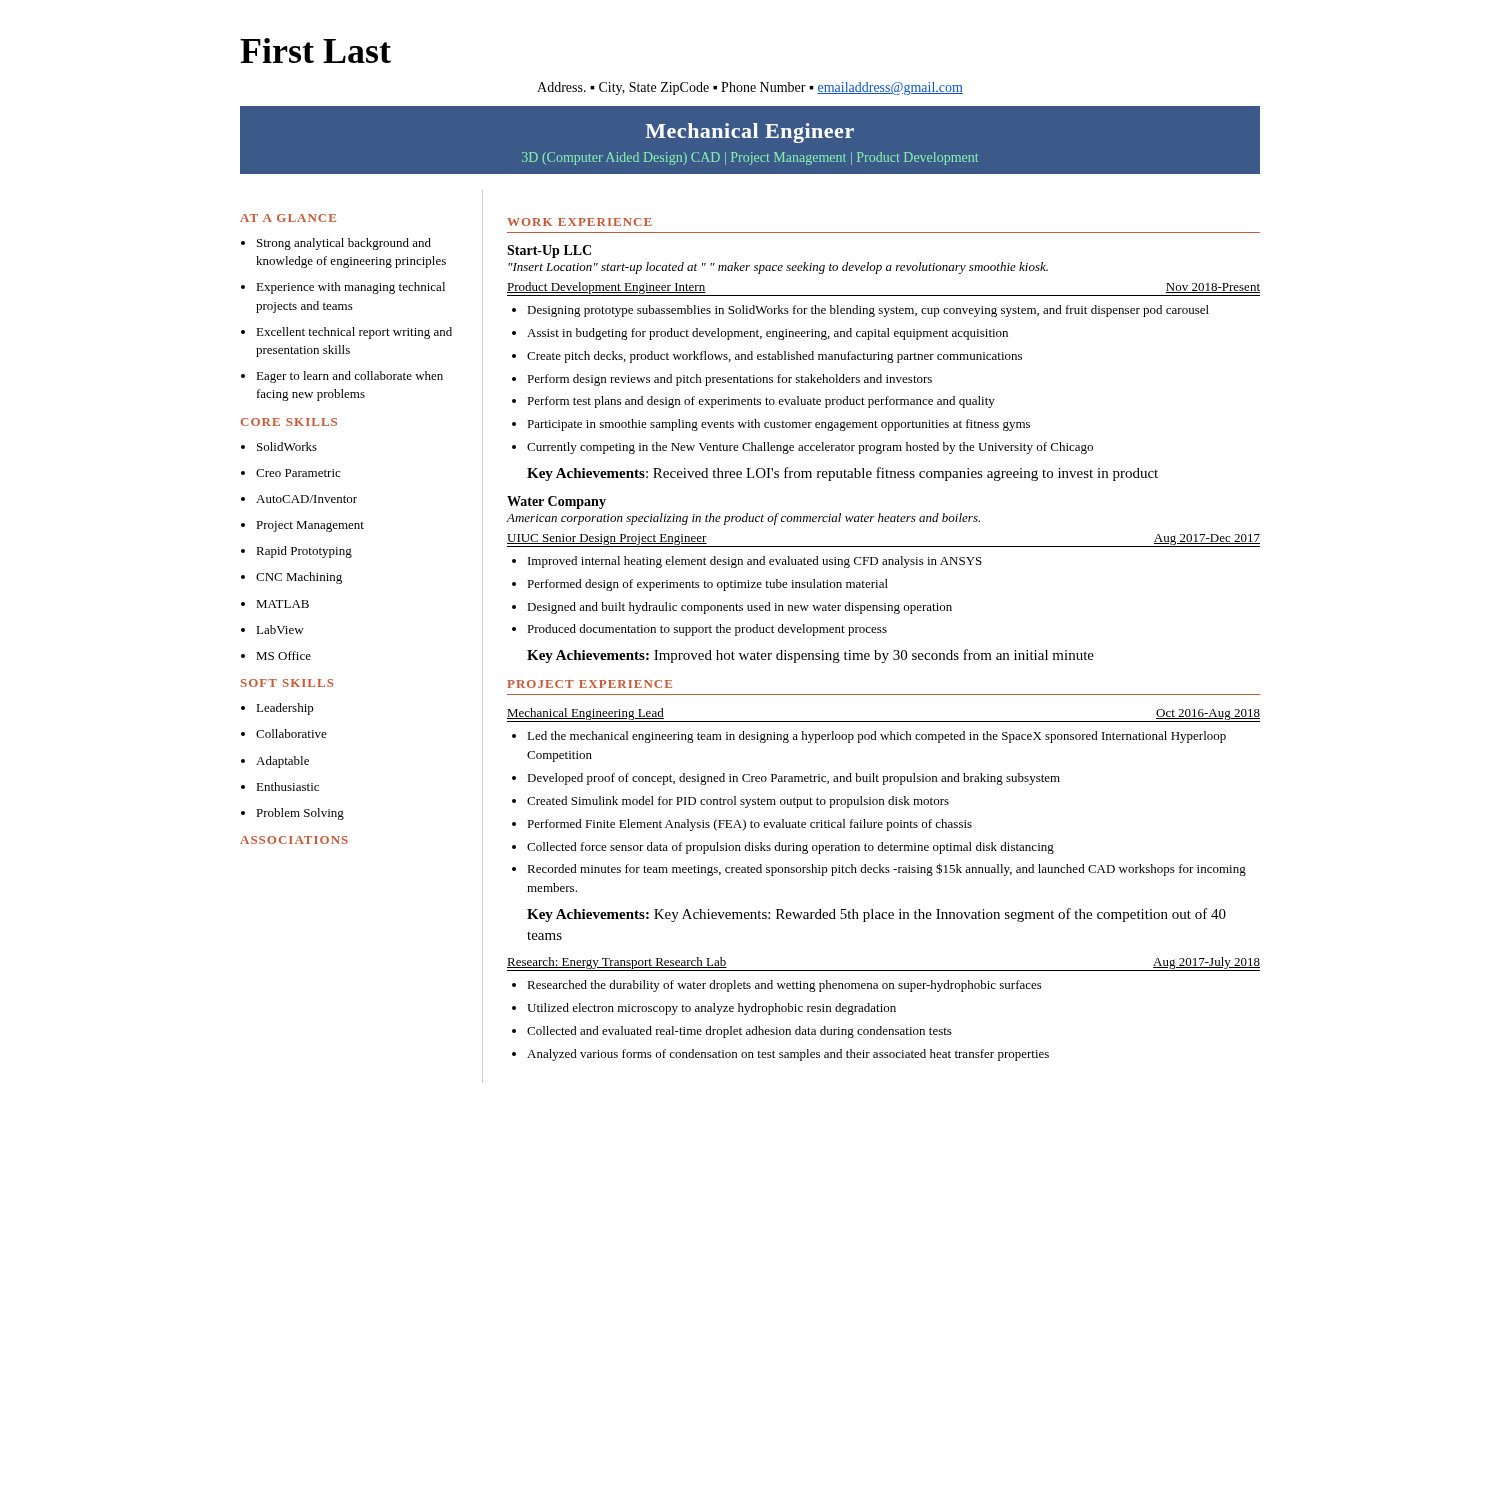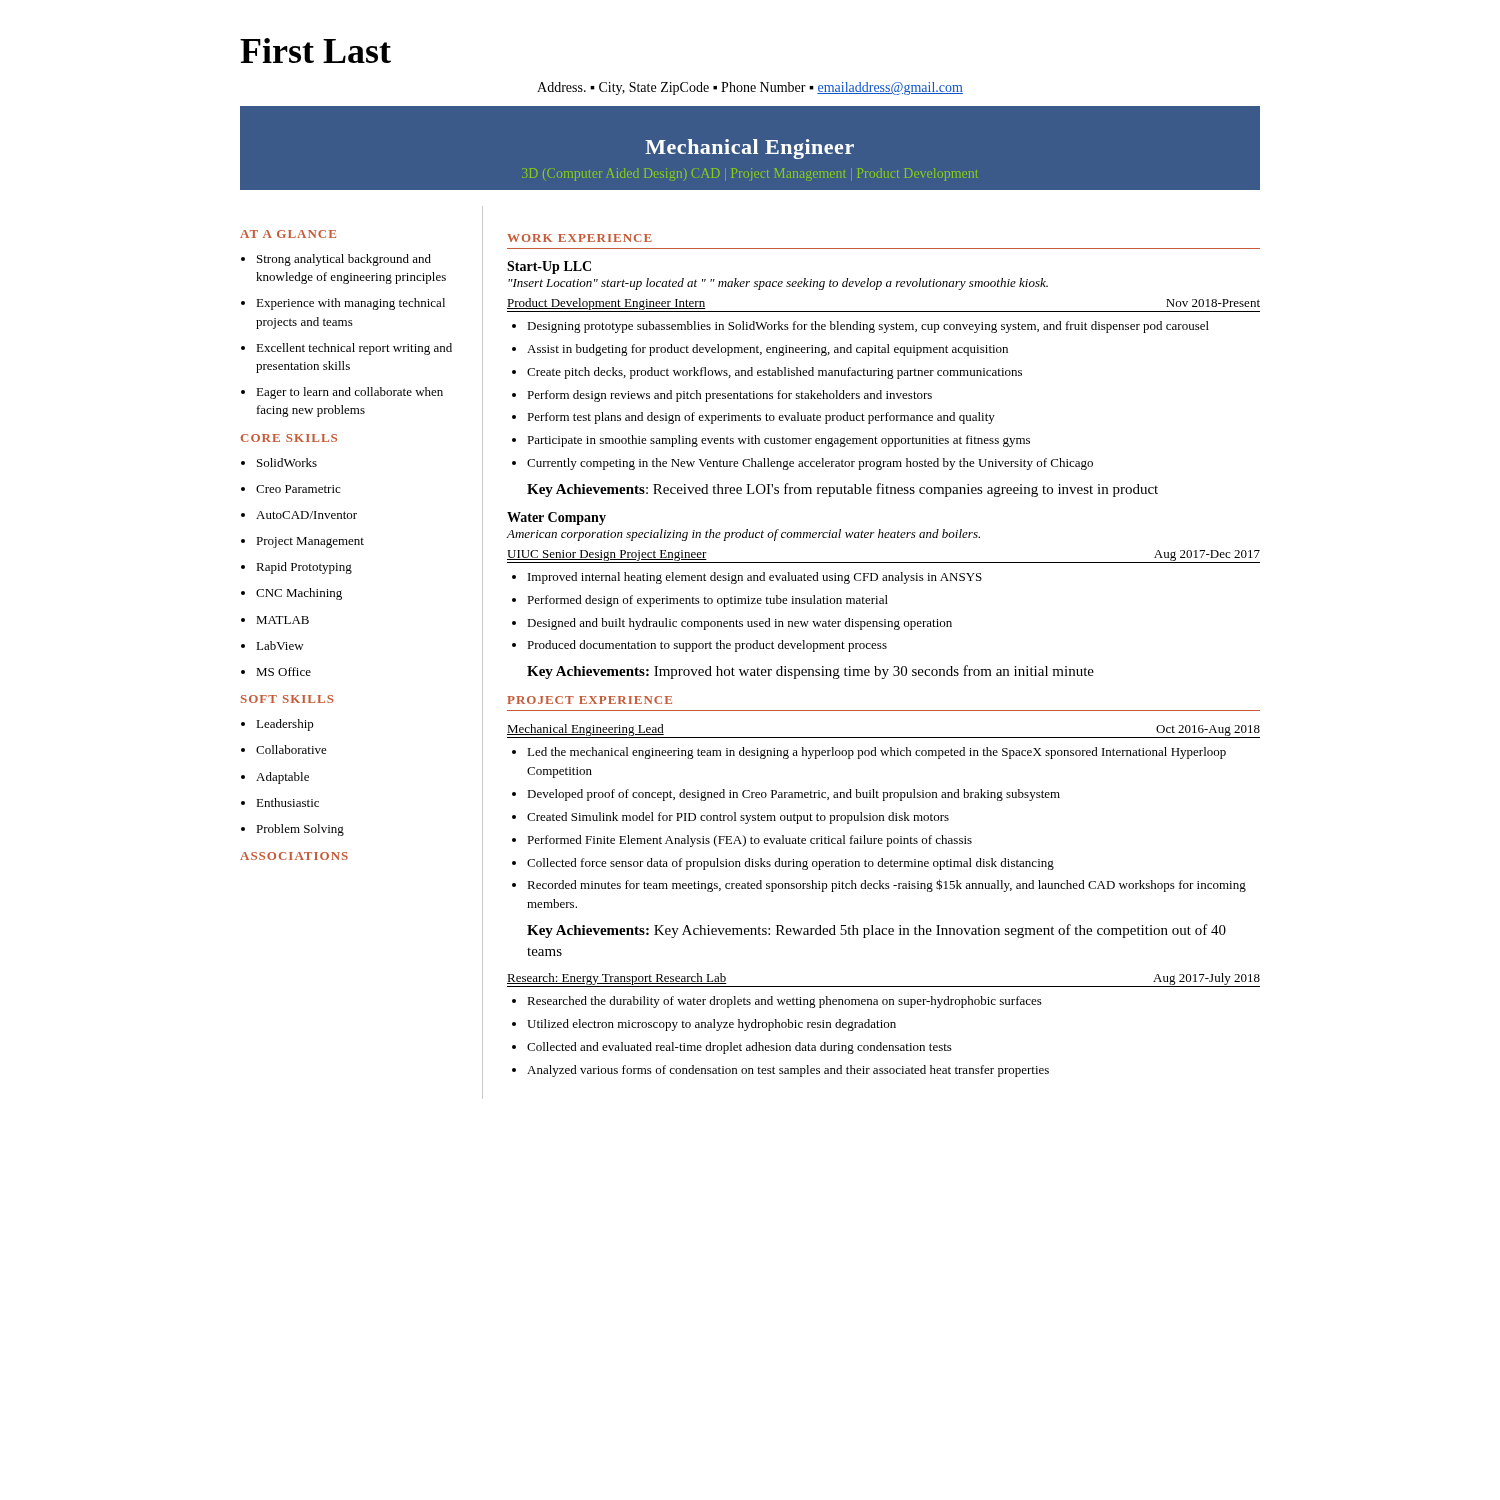--- a/index.html
+++ b/index.html
@@ -27,31 +27,31 @@
       margin-bottom: 10px;
     }
     .header-contact a {
       color: #1155CC;
       text-decoration: underline;
     }
     .header-title-bar {
       background-color: #3B5A8A;
       color: white;
       text-align: center;
-      padding: 28px 0 6px 0;
+      padding: 12px 0 6px 0;
     }
     .header-title-bar .job-title {
       font-size: 22px;
       font-weight: bold;
       letter-spacing: 0.5px;
     }
     .header-title-bar .skills-bar {
       font-size: 14px;
       padding: 6px 0 2px 0;
-      color: #84cc16;
+      color: #86efac;
     }
     .two-col {
       display: flex;
       gap: 0;
       margin-top: 16px;
     }
     .left-col {
       width: 230px;
       min-width: 230px;
       padding: 14px 12px 14px 0;
@@ -100,20 +100,21 @@
       font-style: italic;
       font-size: 13px;
       margin-bottom: 4px;
     }
     .role-line {
       display: flex;
       justify-content: space-between;
       align-items: baseline;
       border-bottom: 1px solid #000;
       margin-bottom: 5px;
+      text-decoration: underline;
     }
     .role-title {
       font-size: 13px;
       text-decoration: underline;
       font-weight: normal;
     }
     .role-date {
       font-size: 13px;
       white-space: nowrap;
     }

